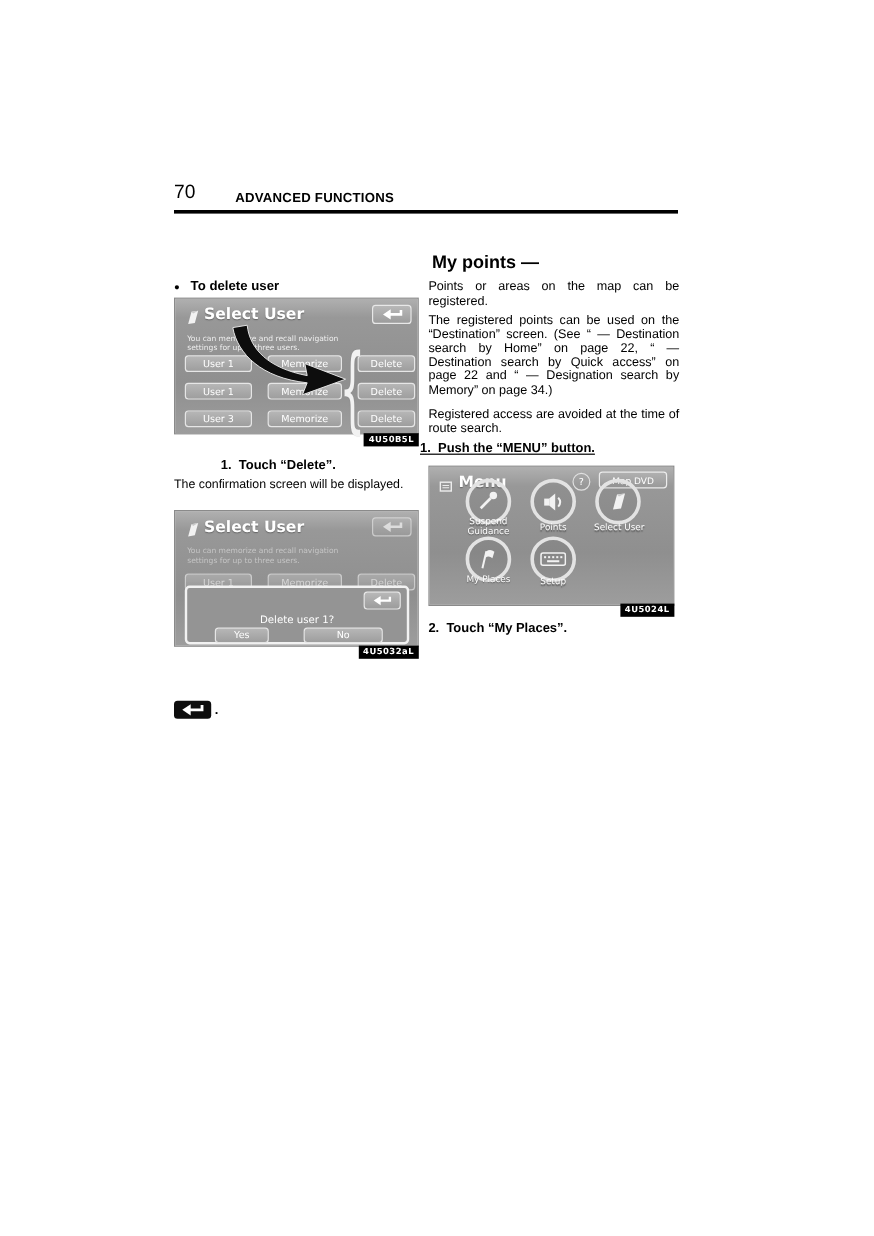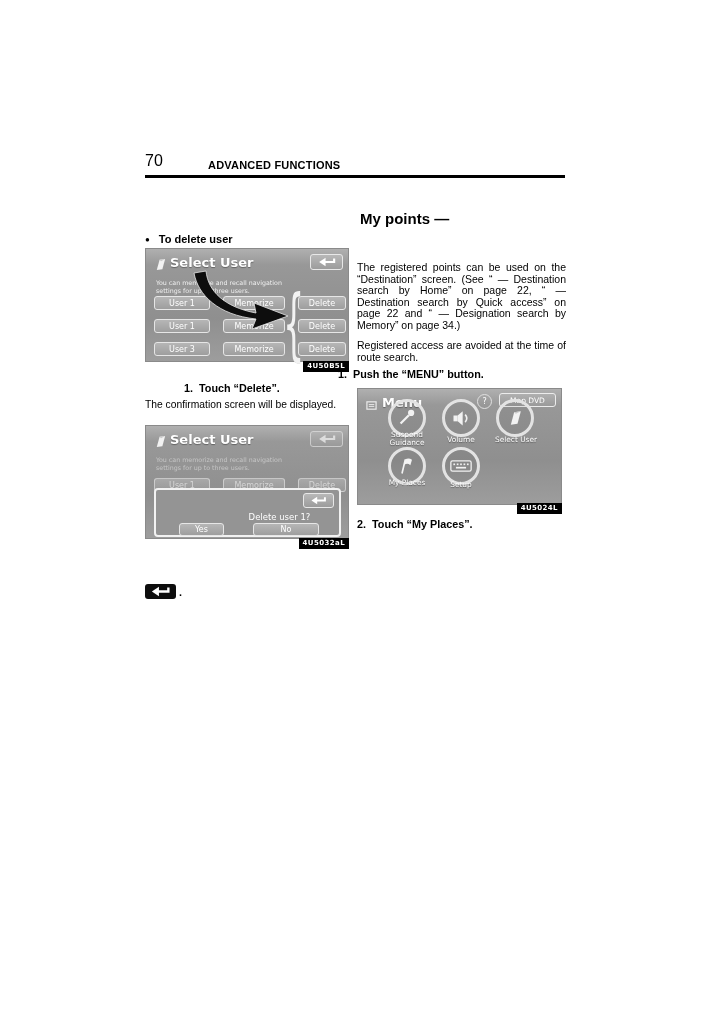--- a/index.html
+++ b/index.html
@@ -1,21 +1,21 @@
 <!DOCTYPE html>
 <html><head>
 <meta charset="utf-8">
 <style>
   html,body{margin:0;padding:0;background:#fff;}
   #page{position:relative;width:728px;height:1030px;background:#ffffff;
         font-family:"Liberation Sans",sans-serif;color:#000;overflow:hidden;}
 
   
   .page-num{position:absolute;left:145px;top:152px;font-size:16px;}
-  .hdr-title{position:absolute;left:208px;top:159px;font-size:11px;font-weight:bold;letter-spacing:.2px;}
+  .hdr-title{position:absolute;left:196px;top:159px;font-size:11px;font-weight:bold;letter-spacing:.2px;}
   .hdr-rule{position:absolute;left:145px;top:175px;width:420px;height:3px;background:#000;}
 
   
   .para{position:absolute;width:209px;font-size:10.5px;line-height:11.6px;text-align:justify;}
   .step{position:absolute;font-size:10.8px;font-weight:bold;white-space:pre-wrap;}
   .note{position:absolute;font-size:10.3px;white-space:nowrap;}
   .heading{position:absolute;font-size:15px;font-weight:bold;}
   .bullet-row{position:absolute;left:145px;top:233px;display:flex;align-items:center;}
   .bullet-dot{font-size:8px;margin-right:9px;}
   .bullet-txt{font-size:11px;font-weight:bold;}
@@ -39,21 +39,21 @@
   .img-tag{position:absolute;right:-1px;top:112px;background:#000;color:#fff;font-size:7px;
            font-weight:bold;letter-spacing:.4px;padding:1px 4px 2px 4px;line-height:8px;}
   .overlay-svg{position:absolute;left:0;top:0;width:204px;height:114px;pointer-events:none;}
   .brace{position:absolute;left:137px;top:44px;color:#f2f2f2;font-size:80px;line-height:64px;
          font-family:"DejaVu Sans",sans-serif;transform:scale(.42,.98);transform-origin:left top;
          text-shadow:0 0 1px rgba(0,0,0,.25);}
 
   
   .dlg{position:absolute;left:8px;top:62px;width:187px;height:49px;box-sizing:border-box;
        border:2px solid #f2f2f2;border-radius:4px;background:#949494;}
-  .dlg-msg{position:absolute;left:0;top:22px;width:100%;text-align:center;color:#fff;font-size:8.5px;padding-left:32px;}
+  .dlg-msg{position:absolute;left:0;top:22px;width:100%;text-align:center;color:#fff;font-size:8.5px;}
 
   
   .screen.menu{width:205px;height:117px;}
   .menu-title-icon{position:absolute;left:8px;top:7px;}
   .help-circle{position:absolute;left:119px;top:5px;width:13px;height:13px;border:1px solid #e0e0e0;
                border-radius:50%;color:#fff;font-size:8px;display:flex;align-items:center;justify-content:center;}
   .mapdvd{position:absolute;right:5px;top:4px;width:57px;height:14px;box-sizing:border-box;
           border:1px solid #ececec;border-radius:3px;background:linear-gradient(#b0b0b0,#9a9a9a);
           color:#fff;font-size:7.5px;display:flex;align-items:center;justify-content:center;}
   .menu-circle{position:absolute;width:38px;height:38px;box-sizing:border-box;border:3px solid #e3e3e3;
@@ -160,23 +160,24 @@
     <span class="inline-back">
       <svg viewBox="0 0 26 14" width="21" height="11">
           <path d="M23 2 v5 H10" fill="none" stroke="#fff" stroke-width="3"></path>
           <path d="M11 1 L2 7 L11 13 Z" fill="#fff"></path>
         </svg>
     </span>
     <span>.</span>
   </div>
 
   <div class="heading" style="left:360px;top:210px;">My points —</div>
+  <div class="para" style="left:357px;top:234px;">Points or areas on the map can be registered.</div>
   <div class="para" style="left:357px;top:262px;">The registered points can be used on the “Destination” screen.  (See “ — Destination search by Home” on page 22, “ — Destination search by Quick access” on page 22 and “ — Designation search by Memory” on page 34.)</div>
   <div class="para" style="left:357px;top:340px;">Registered access are avoided at the time of route search.</div>
-  <div class="step" style="left:338px;top:368px;">1.  Push the “MENU” button.</div>
+  <div class="step" style="left:350px;top:368px;text-decoration:underline;">1.  Push the “MENU” button.</div>
 
   <div class="screen menu" style="left:357px;top:388px;">
     <span class="menu-title-icon">
       <svg viewBox="0 0 12 12" width="11" height="11">
           <rect x="1" y="2" width="10" height="8" fill="none" stroke="#ececec" stroke-width="1.3"></rect>
           <line x1="3" y1="5" x2="9" y2="5" stroke="#ececec" stroke-width="1"></line>
           <line x1="3" y1="7" x2="9" y2="7" stroke="#ececec" stroke-width="1"></line>
         </svg>
     </span>
     <span class="scr-title">Menu</span>
@@ -191,21 +192,21 @@
     </span>
     <span class="menu-label" style="left:19px;top:42px;width:60px;">Suspend Guidance</span>
 
     <span class="menu-circle" style="left:84px;top:10px;">
       <svg viewBox="0 0 24 24" width="20" height="20">
           <rect x="3" y="9" width="5" height="7" fill="#f2f2f2"></rect>
           <polygon points="8,9 14,4 14,21 8,16" fill="#f2f2f2"></polygon>
           <path d="M17 8 q4 4.5 0 9" stroke="#f2f2f2" stroke-width="2" fill="none"></path>
         </svg>
     </span>
-    <span class="menu-label" style="left:73px;top:47px;width:60px;">Volume</span>
+    <span class="menu-label" style="left:73px;top:47px;width:60px;">Points</span>
 
     <span class="menu-circle" style="left:138px;top:10px;">
       <svg viewBox="0 0 24 24" width="20" height="20">
           <path d="M7 20 L11 5 L19 4 L15 19 Z" fill="#f2f2f2"></path>
           <path d="M11 5 L13 7 L19 4 Z" fill="#c9c9c9"></path>
         </svg>
     </span>
     <span class="menu-label" style="left:127px;top:47px;width:62px;">Select User</span>
 
     <span class="menu-circle" style="left:30px;top:58px;">

